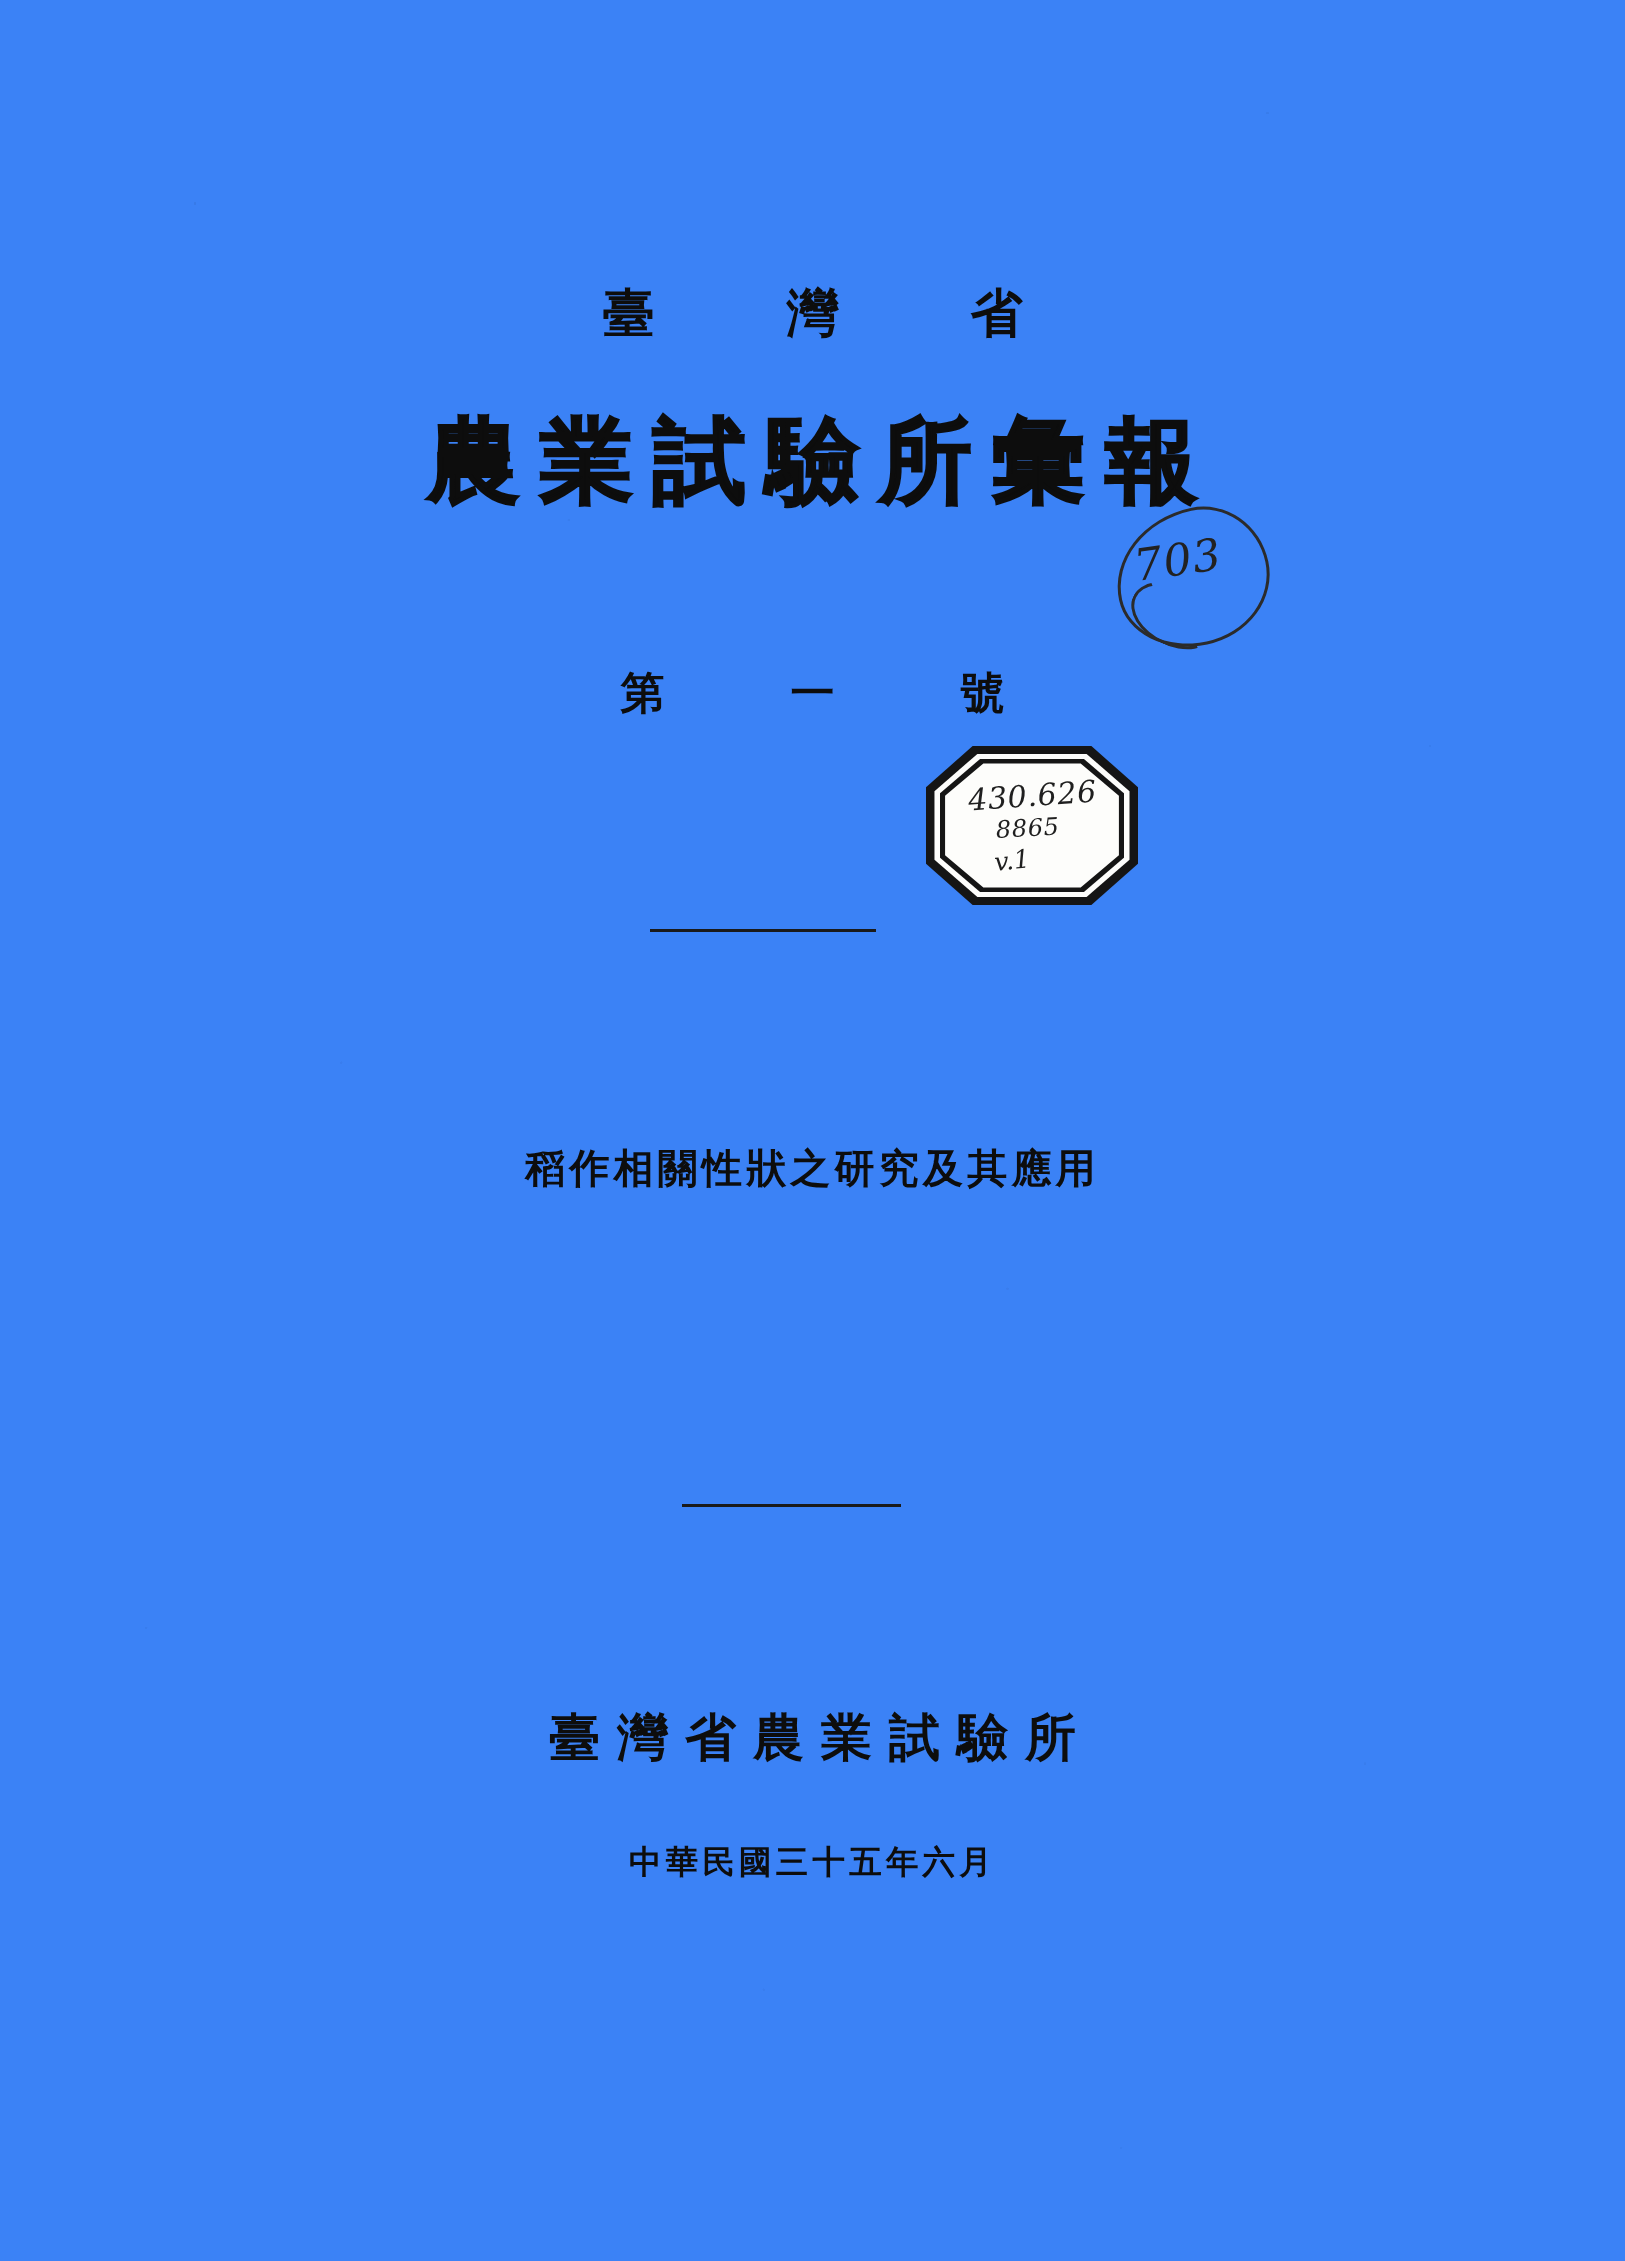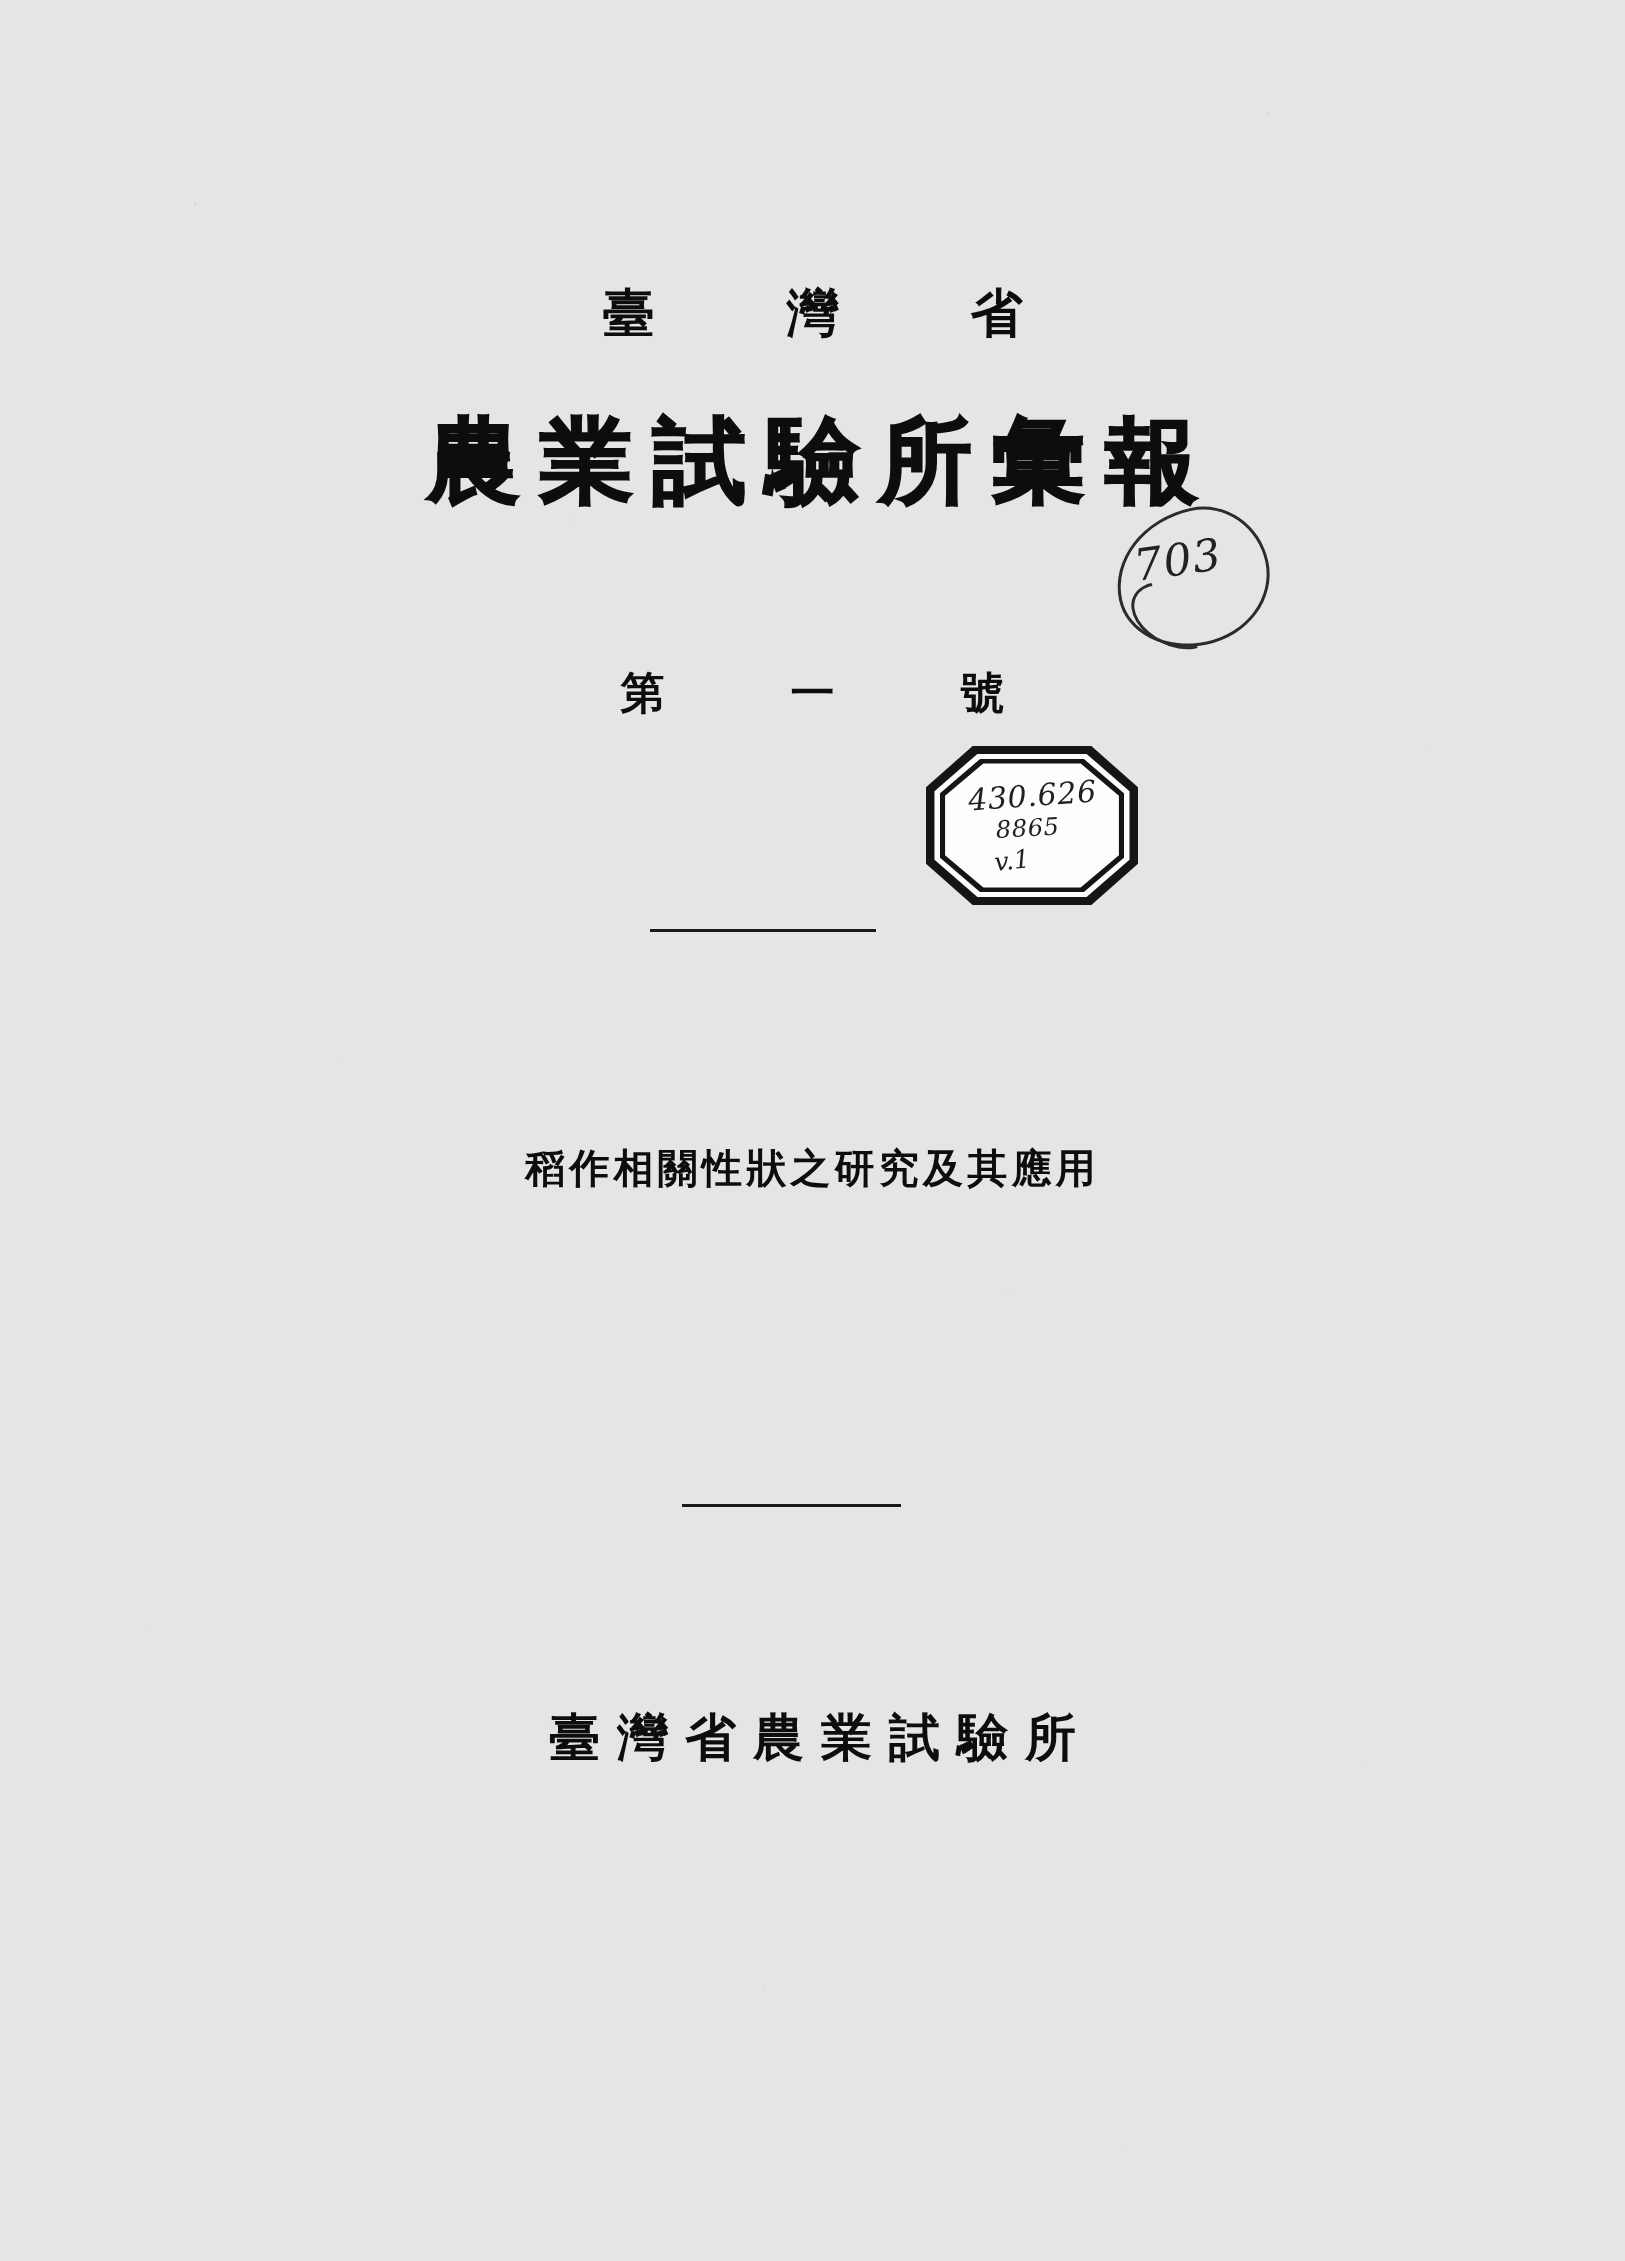--- a/index.html
+++ b/index.html
@@ -13,21 +13,21 @@
     position: relative;
     font-family: "DejaVu Serif", "Liberation Serif", serif;
     color: #111111;
     overflow: hidden;
   }
 
   
   #page {
     position: absolute;
     inset: 0;
-    background: #e5e5e5;
+    background: #3b82f6;
   }
   #grain {
     position: absolute;
     inset: 0;
     pointer-events: none;
     opacity: .55;
     background-image:
       radial-gradient(circle at 12% 9%, rgba(0,0,0,.10) 0 1.1px, transparent 1.4px),
       radial-gradient(circle at 78% 5%, rgba(0,0,0,.08) 0 1.1px, transparent 1.4px),
       radial-gradient(circle at 35% 23%, rgba(0,0,0,.07) 0 1.1px, transparent 1.4px),
@@ -245,20 +245,21 @@
 
   <div id="rule-top"></div>
 
   <div class="center cjk" id="article-title">稻作相關性狀之研究及其應用</div>
 
 
   <div id="rule-bottom"></div>
 
   <div class="center cjk" id="publisher">臺灣省農業試驗所</div>
 
+  <div class="center cjk" id="pubdate">中華民國三十五年六月</div>
 
   <div id="handwriting">
     <div class="loop"></div>
     <div class="loop2"></div>
     <div class="ink">703</div>
   </div>
 
   <div id="stamp">
     <div class="oct-outer"></div>
     <div class="oct-ring"></div>

